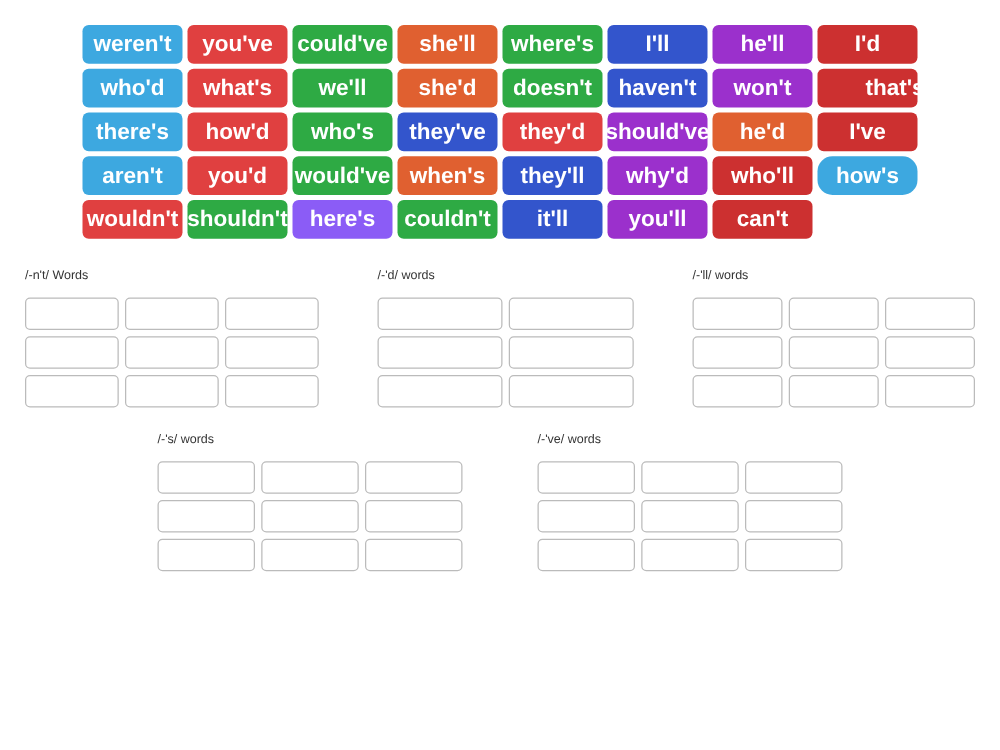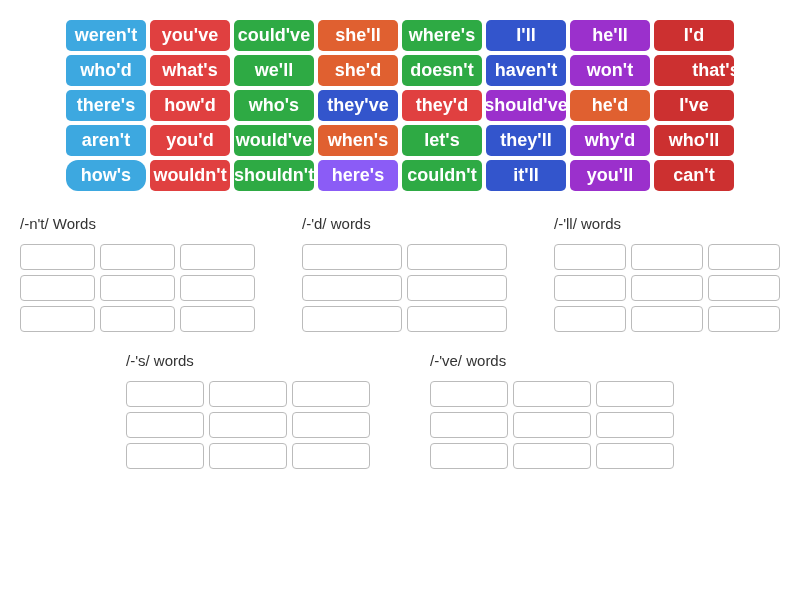--- a/index.html
+++ b/index.html
@@ -35,21 +35,21 @@
       text-align: center;
     }
 
     .category-section {
       display: flex;
       flex-direction: column;
       gap: 6px;
     }
 
     .category-title {
-      font-size: 15px;
+      font-size: 10px;
       color: #333;
       font-weight: normal;
       margin-bottom: 6px;
     }
 
     .drop-grid {
       display: grid;
       gap: 5px;
     }
 
@@ -128,21 +128,20 @@
     <div class="word-chip" style="background-color: rgb(46, 170, 68);">who's</div>
     <div class="word-chip" style="background-color: rgb(51, 85, 204);">they've</div>
     <div class="word-chip" style="background-color: rgb(224, 64, 64);">they'd</div>
     <div class="word-chip" style="background-color: rgb(155, 48, 204);">should've</div>
     <div class="word-chip" style="background-color: rgb(224, 96, 48);">he'd</div>
     <div class="word-chip" style="background-color: rgb(204, 48, 48);">I've</div>
     <div class="word-chip" style="background-color: rgb(61, 168, 224);">aren't</div>
     <div class="word-chip" style="background-color: rgb(224, 64, 64);">you'd</div>
     <div class="word-chip" style="background-color: rgb(46, 170, 68);">would've</div>
     <div class="word-chip" style="background-color: rgb(224, 96, 48);">when's</div>
-    <div class="word-chip" style="background-color: rgb(46, 170, 68);">let's</div>
     <div class="word-chip" style="background-color: rgb(51, 85, 204);">they'll</div>
     <div class="word-chip" style="background-color: rgb(155, 48, 204);">why'd</div>
     <div class="word-chip" style="background-color: rgb(204, 48, 48);">who'll</div>
     <div class="word-chip" style="background-color: rgb(61, 168, 224); border-radius: 12px;">how's</div>
     <div class="word-chip" style="background-color: rgb(224, 64, 64);">wouldn't</div>
     <div class="word-chip" style="background-color: rgb(46, 170, 68);">shouldn't</div>
     <div class="word-chip" style="background-color: #8b5cf6;">here's</div>
     <div class="word-chip" style="background-color: rgb(46, 170, 68);">couldn't</div>
     <div class="word-chip" style="background-color: rgb(51, 85, 204);">it'll</div>
     <div class="word-chip" style="background-color: rgb(155, 48, 204);">you'll</div>

